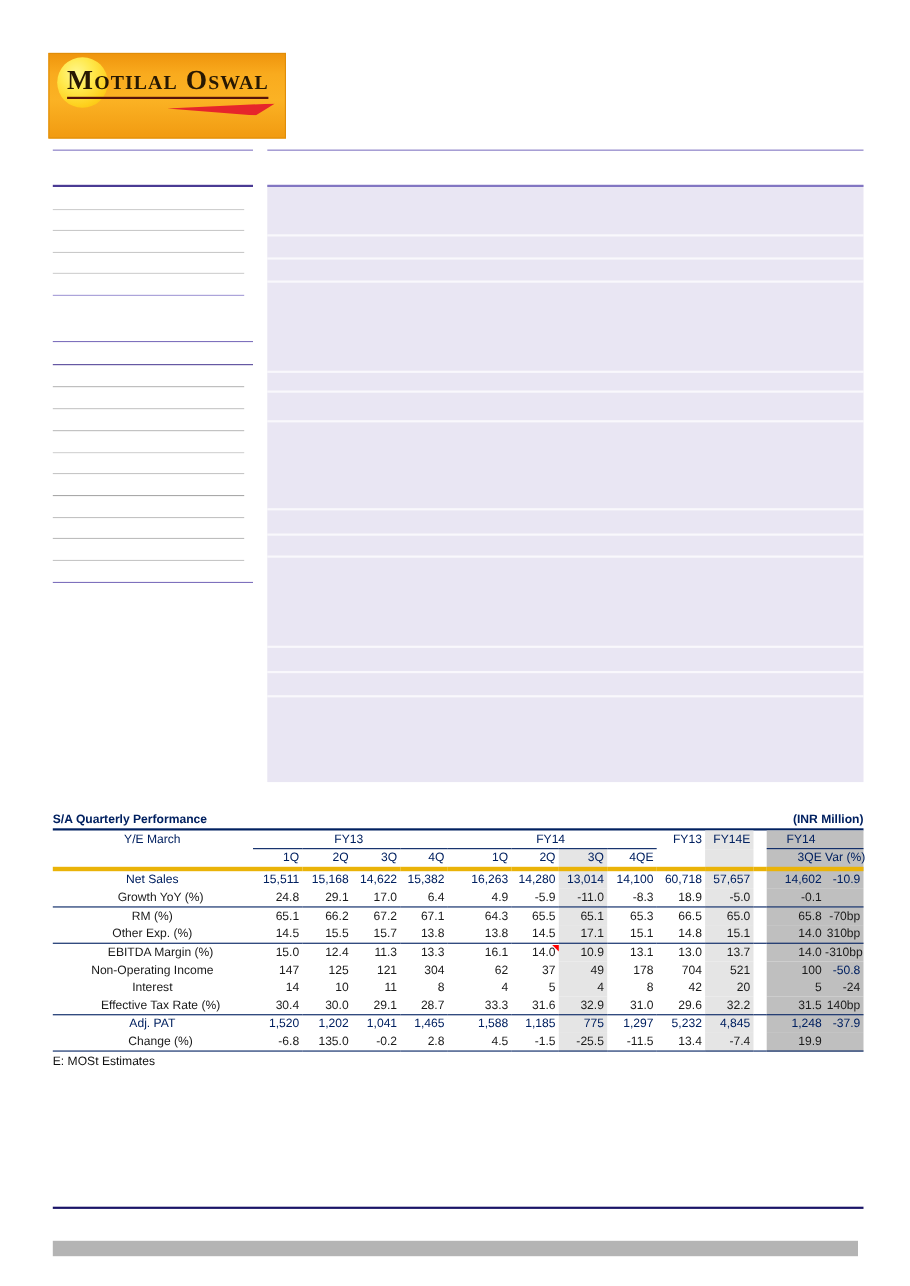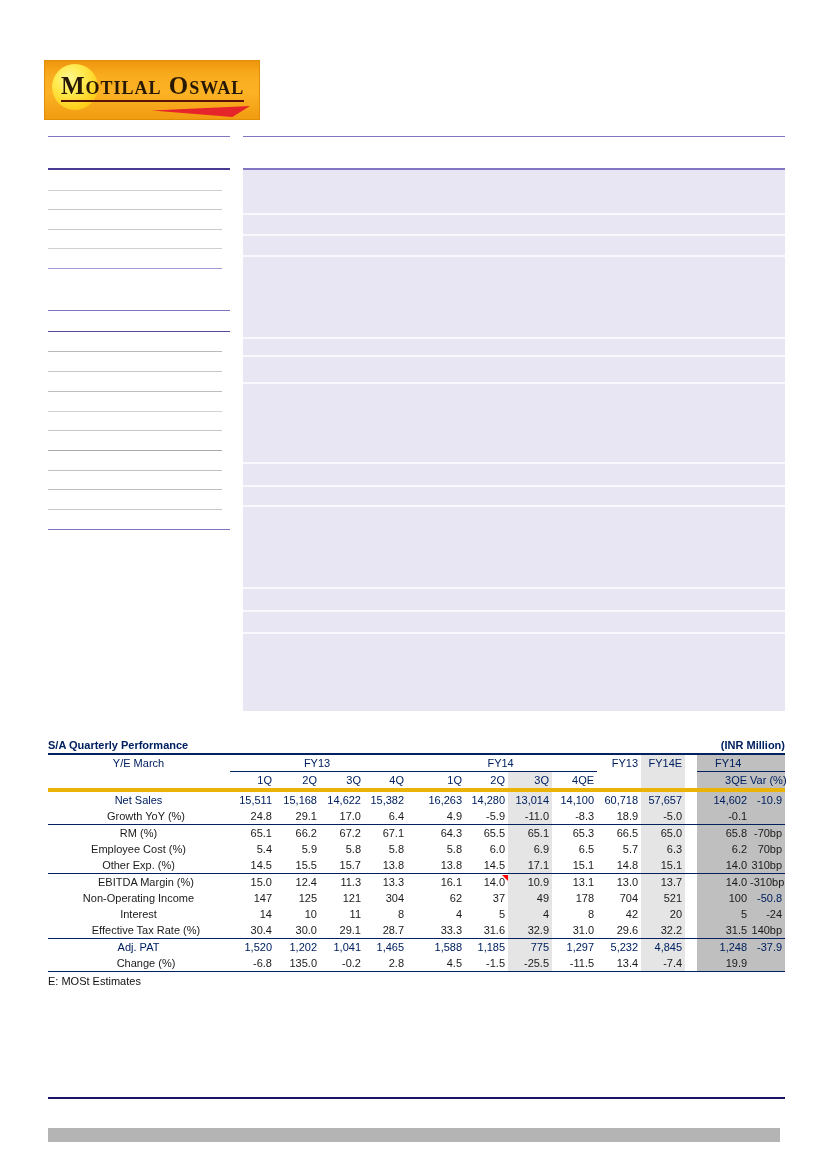--- a/index.html
+++ b/index.html
@@ -1,22 +1,22 @@
 <!DOCTYPE html>
 <html><head>
 <meta charset="utf-8">
 <style>
   html,body{margin:0;padding:0;background:#fff;}
   #page{position:relative;width:827px;height:1169px;background:#ffffff;overflow:hidden;
         font-family:"Liberation Sans",sans-serif;}
 
   
-  .logo{position:absolute;left:44px;top:48px;width:216px;height:60px;
+  .logo{position:absolute;left:44px;top:48px;width:216px;height:78px;
         background:linear-gradient(180deg,#ef940c 0%,#f9ab1e 25%,#fbb224 55%,#f19a10 100%);
-        box-shadow:inset 0 0 0 1px #e08d08;margin-top:12px;}
+        box-shadow:inset 0 0 0 1px #e08d08;}
   .logo-sun{position:absolute;left:8px;top:4px;width:46px;height:46px;border-radius:50%;
         background:radial-gradient(circle at 38% 32%,#fff78f 0%,#ffe94d 35%,#fed01d 70%,#f4b705 100%);}
   .logo-text{position:absolute;left:17px;top:13px;font-family:"Liberation Serif",serif;
         font-variant:small-caps;font-weight:bold;font-size:25px;letter-spacing:1px;color:#271803;
         border-bottom:2px solid #57130a;padding-bottom:1px;line-height:1.05;}
   .logo-swoosh{position:absolute;left:108px;top:46px;width:98px;height:11px;background:#e6252b;
         clip-path:polygon(0 42%,100% 0,82% 100%);}
 
   
   .hline{position:absolute;height:1px;}
@@ -194,36 +194,20 @@
             <td class="num">64.3</td>
             <td class="num">65.5</td>
             <td class="num hl">65.1</td>
             <td class="num">65.3</td>
             <td class="num">66.5</td>
             <td class="num hl">65.0</td>
             <td></td>
             <td class="num gr">65.8</td>
             <td class="num gr">-70bp</td>
           </tr>
-          <tr>
-            <td class="lbl">Employee Cost (%)</td>
-            <td class="num">5.4</td>
-            <td class="num">5.9</td>
-            <td class="num">5.8</td>
-            <td class="num">5.8</td>
-            <td class="num">5.8</td>
-            <td class="num">6.0</td>
-            <td class="num hl">6.9</td>
-            <td class="num">6.5</td>
-            <td class="num">5.7</td>
-            <td class="num hl">6.3</td>
-            <td></td>
-            <td class="num gr">6.2</td>
-            <td class="num gr">70bp</td>
-          </tr>
           <tr class="rule-below">
             <td class="lbl">Other Exp. (%)</td>
             <td class="num">14.5</td>
             <td class="num">15.5</td>
             <td class="num">15.7</td>
             <td class="num">13.8</td>
             <td class="num">13.8</td>
             <td class="num">14.5</td>
             <td class="num hl">17.1</td>
             <td class="num">15.1</td>

